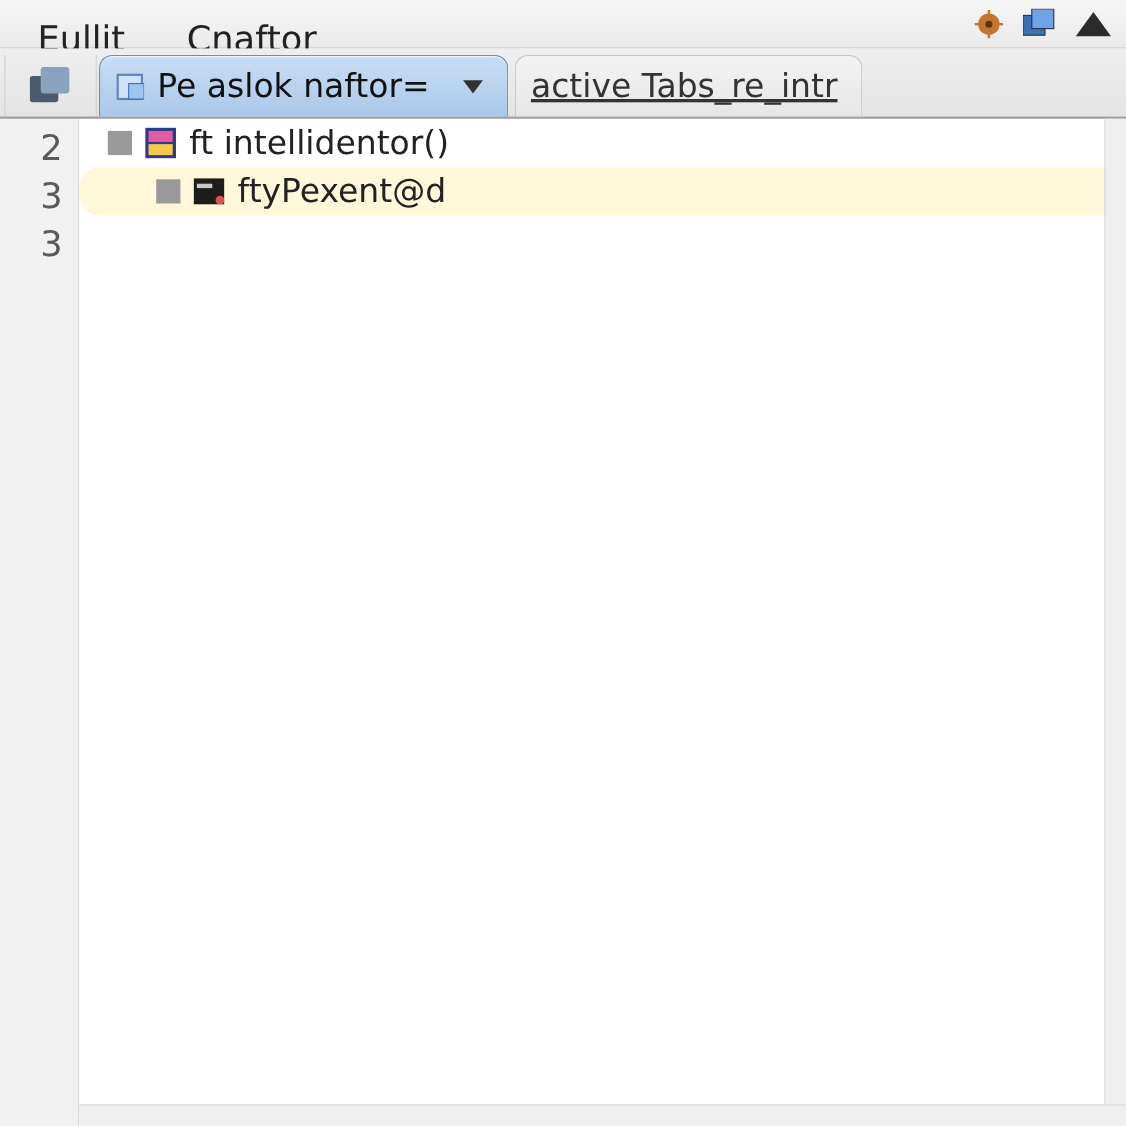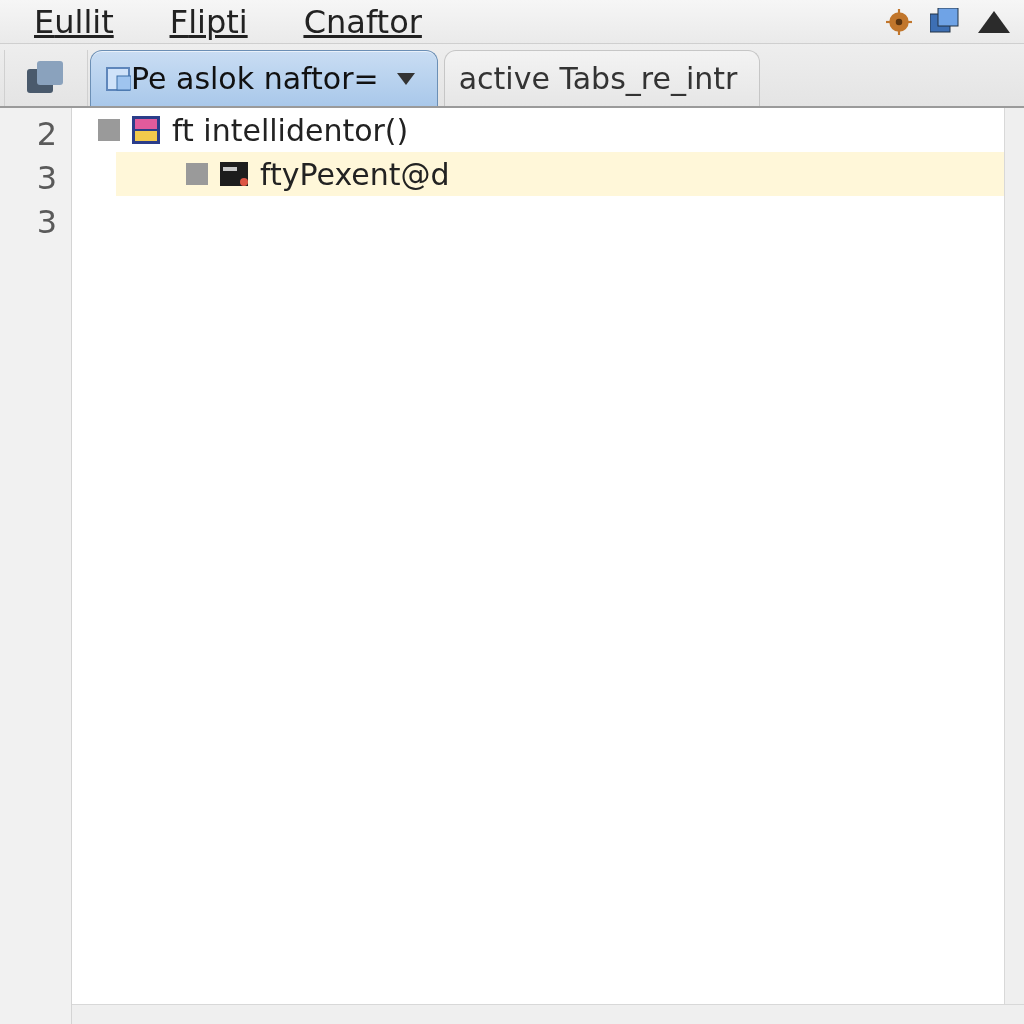--- a/index.html
+++ b/index.html
@@ -9,26 +9,24 @@
     overflow: hidden;
     font-family: "DejaVu Sans", "Liberation Sans", Arial, sans-serif;
     background: #ececec;
     color: #222;
   }
 
   
   .menubar {
     height: 44px;
     display: flex;
-    align-items: center;
     padding: 16px 6px;
     background: linear-gradient(#f6f6f6, #eaeaea);
     border-bottom: 1px solid #cfcfcf;
     font-size: 32px;
-    text-decoration: underline;
   }
   .menubar .menu-item {
     padding: 0 28px;
     cursor: default;
     white-space: nowrap;
   }
   .menubar .menu-item .ul { text-decoration: underline; }
   .menubar .right-icons {
     margin-left: auto;
     display: flex;
@@ -61,40 +59,42 @@
     border-right: 1px solid #d0d0d0;
     border-left: 1px solid #d0d0d0;
     margin-right: 2px;
   }
   .stack-icon { width: 38px; height: 34px; }
 
   .tab {
     height: 56px;
     display: flex;
     align-items: center;
+    gap: 12px;
     padding: 0 22px 0 14px;
     font-size: 30px;
     white-space: nowrap;
     position: relative;
   }
   .tab.active {
     background: linear-gradient(#c9ddf3, #a9c8ea);
     border: 1px solid #6b8fb5;
     border-bottom: none;
     border-radius: 12px 12px 0 0;
     color: #111;
     box-shadow: inset 0 1px 0 rgba(255,255,255,.6);
   }
   .tab.inactive {
     background: linear-gradient(#f3f3f3,#e6e6e6);
     border: 1px solid #c6c6c6;
     border-bottom: none;
     border-radius: 12px 12px 0 0;
     margin-left: 6px;
     color: #333;
+    text-decoration: underline;
   }
   .tab-doc-icon { width: 26px; height: 26px; }
   .tab-drop { margin-left: 18px; width:0;height:0;border-left:9px solid transparent;border-right:9px solid transparent;border-top:12px solid #333; }
 
   
   .workspace {
     position: absolute;
     top: 108px;
     left: 0; right: 0;
     bottom: 0;
@@ -120,25 +120,26 @@
     background: #fff;
     position: relative;
     font-size: 30px;
   }
   .code-line {
     height: 44px;
     display: flex;
     align-items: center;
     gap: 12px;
     padding-left: 26px;
+    border-radius: 19px;
   }
   .code-line.highlight {
     background: #fff7d9;
   }
-  .indent-1 { padding-left: 70px; margin-left: 44px; }
+  .indent-1 { padding-left: 70px; }
   .bp {
     width: 22px; height: 22px;
     background: #9a9a9a;
     flex-shrink: 0;
   }
   .file-icon-a { width: 28px; height: 28px; }
   .file-icon-b { width: 28px; height: 24px; }
 
   .scrollbar-v {
     position: absolute;
@@ -154,23 +155,20 @@
     background: #efefef;
     border-top: 1px solid #d8d8d8;
   }
 </style>
 </head>
 <body>
 
 <div class="menubar">
   <div class="menu-item">
     <span class="ul">E</span><span>ullit</span>
-  </div>
-  <div class="menu-item">
-    <span class="ul">F</span><span>lipti</span>
   </div>
   <div class="menu-item">
     <span class="ul">C</span><span>naftor</span>
   </div>
 
   <div class="right-icons">
     <svg class="gear-icon" viewBox="0 0 24 24">
       <circle cx="12" cy="12" r="9" fill="#c1762c"></circle>
       <circle cx="12" cy="12" r="3" fill="#5a3410"></circle>
       <g fill="#c1762c">

